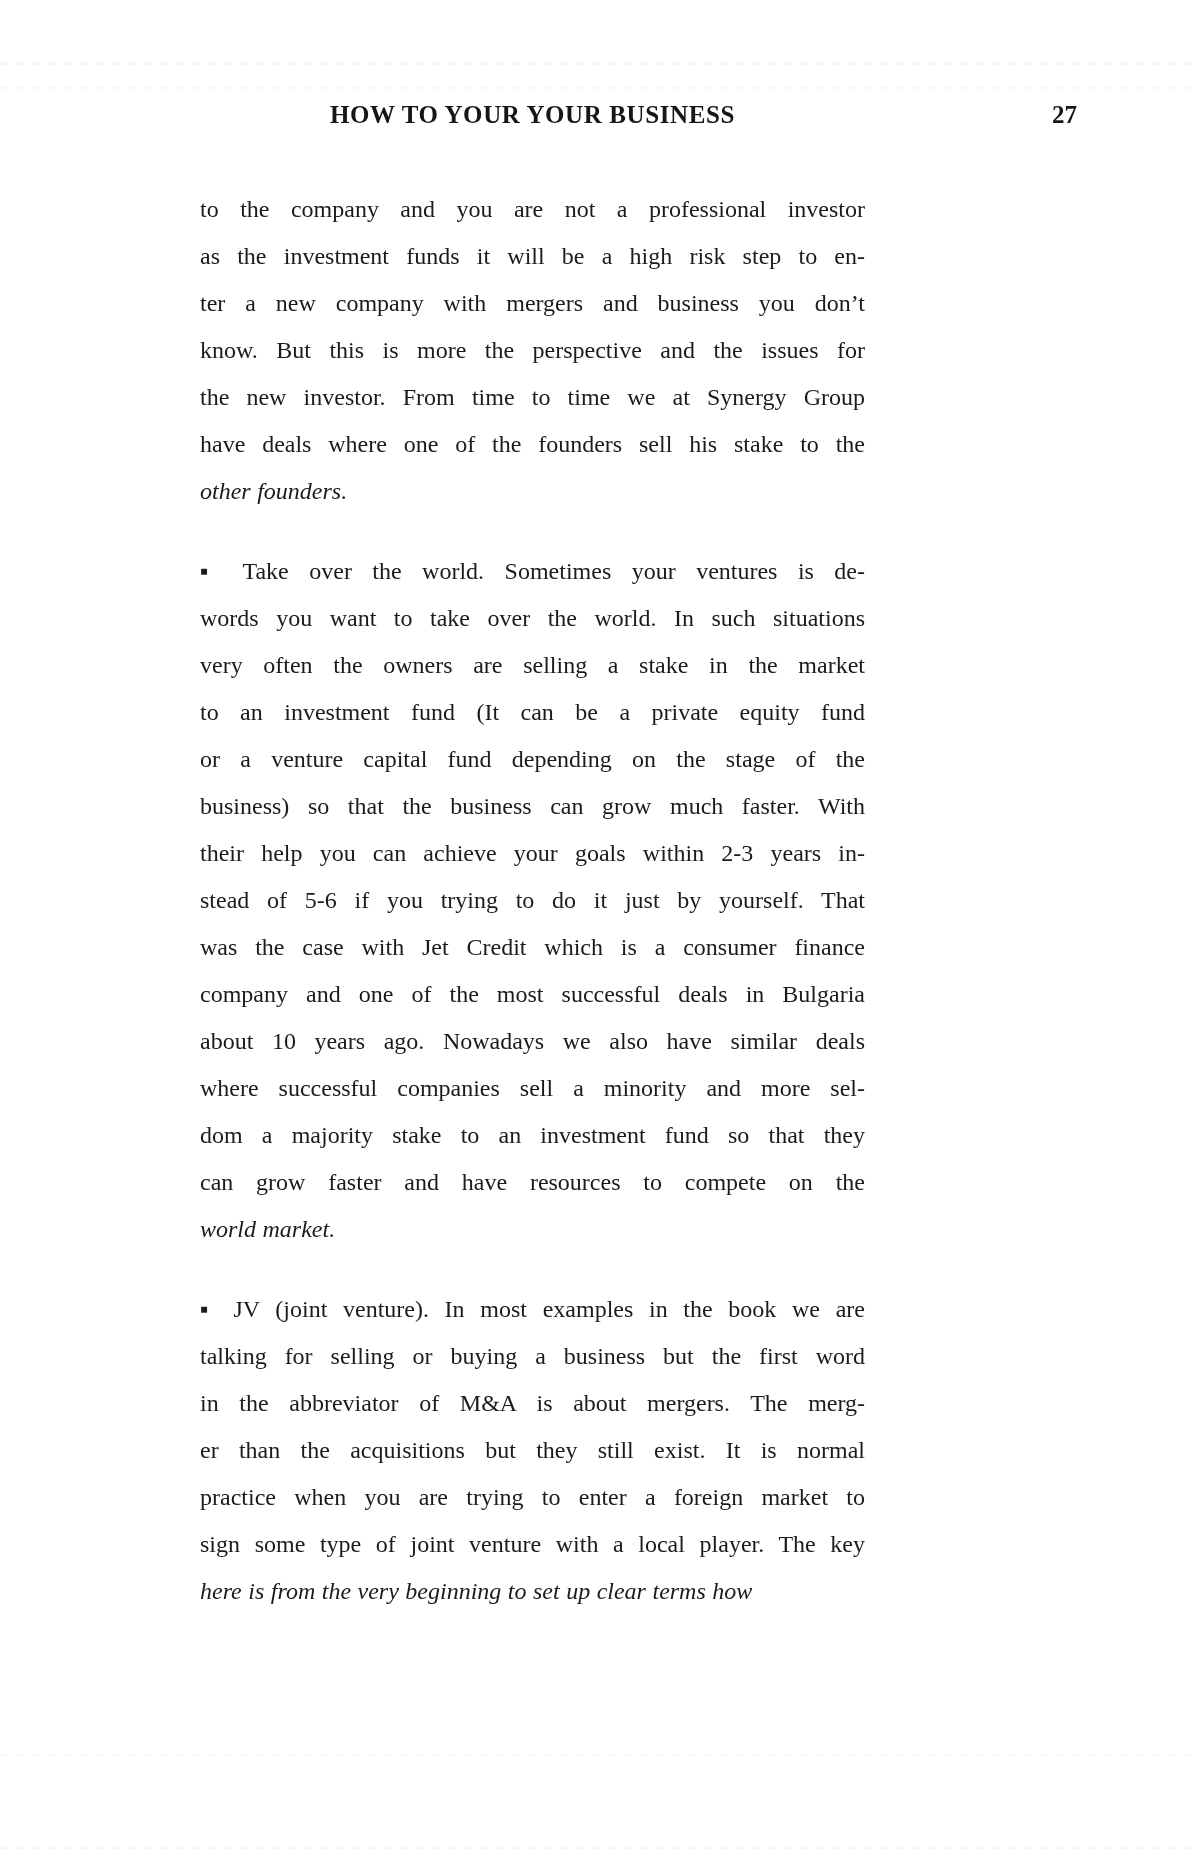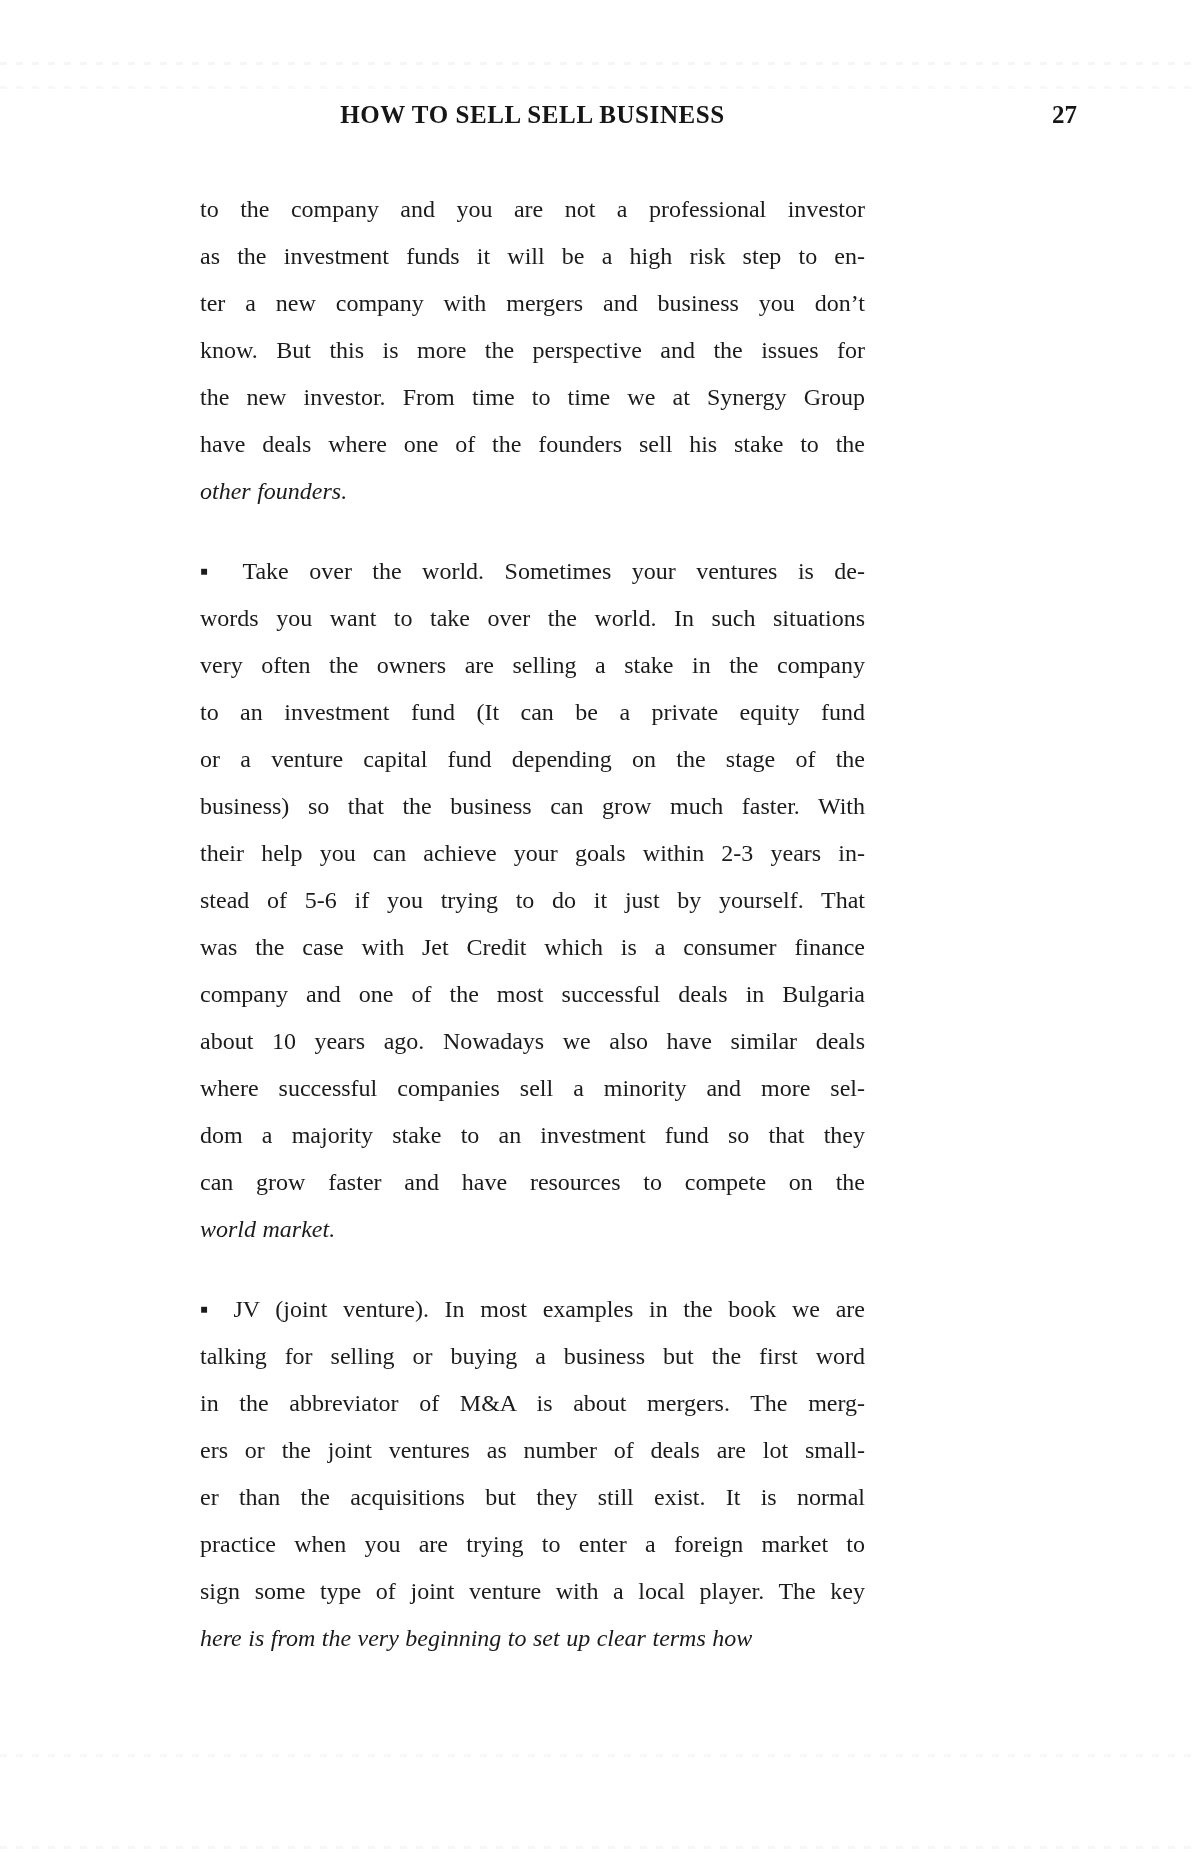--- a/index.html
+++ b/index.html
@@ -72,55 +72,54 @@
 </style>
 </head>
 <body>
 
 <div class="page">
   <div class="artifact a1"></div>
   <div class="artifact a2"></div>
   <div class="artifact a3"></div>
   <div class="artifact a4"></div>
 
-  <div class="header-title">HOW TO SELL SELL BUSINESS</div>
+  <div class="header-title">HOW TO YOUR YOUR BUSINESS</div>
 
   <div class="page-number">27</div>
 
   <div class="body-text">
     <div class="para">
         <div class="line">to the company and you are not a professional investor</div>
         <div class="line">as the investment funds it will be a high risk step to en-</div>
         <div class="line">ter a new company with mergers and business you don’t</div>
         <div class="line">know. But this is more the perspective and the issues for</div>
         <div class="line">the new investor. From time to time we at Synergy Group</div>
         <div class="line">have deals where one of the founders sell his stake to the</div>
         <div class="line last">other founders.</div>
       </div>
     <div class="para">
         <div class="line">▪ Take over the world. Sometimes your ventures is de-</div>
         <div class="line">words you want to take over the world. In such situations</div>
-        <div class="line">very often the owners are selling a stake in the company</div>
+        <div class="line">very often the owners are selling a stake in the market</div>
         <div class="line">to an investment fund (It can be a private equity fund</div>
         <div class="line">or a venture capital fund depending on the stage of the</div>
         <div class="line">business) so that the business can grow much faster. With</div>
         <div class="line">their help you can achieve your goals within 2-3 years in-</div>
         <div class="line">stead of 5-6 if you trying to do it just by yourself. That</div>
         <div class="line">was the case with Jet Credit which is a consumer finance</div>
         <div class="line">company and one of the most successful deals in Bulgaria</div>
         <div class="line">about 10 years ago. Nowadays we also have similar deals</div>
         <div class="line">where successful companies sell a minority and more sel-</div>
         <div class="line">dom a majority stake to an investment fund so that they</div>
         <div class="line">can grow faster and have resources to compete on the</div>
         <div class="line last">world market.</div>
       </div>
     <div class="para">
         <div class="line">▪ JV (joint venture). In most examples in the book we are</div>
         <div class="line">talking for selling or buying a business but the first word</div>
         <div class="line">in the abbreviator of M&amp;A is about mergers. The merg-</div>
-        <div class="line">ers or the joint ventures as number of deals are lot small-</div>
         <div class="line">er than the acquisitions but they still exist. It is normal</div>
         <div class="line">practice when you are trying to enter a foreign market to</div>
         <div class="line">sign some type of joint venture with a local player. The key</div>
         <div class="line last">here is from the very beginning to set up clear terms how</div>
       </div>
   </div>
 </div>
 
 </body></html>

